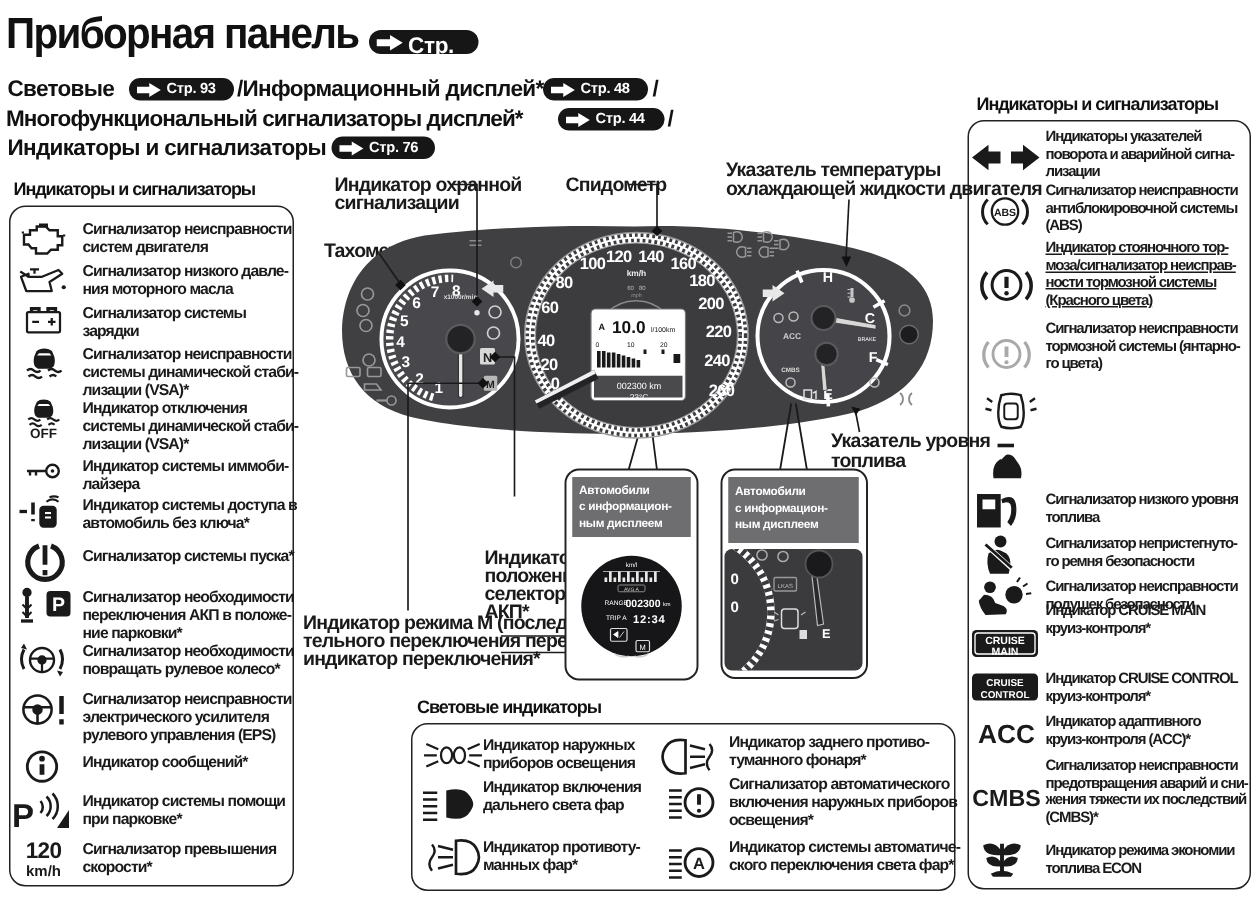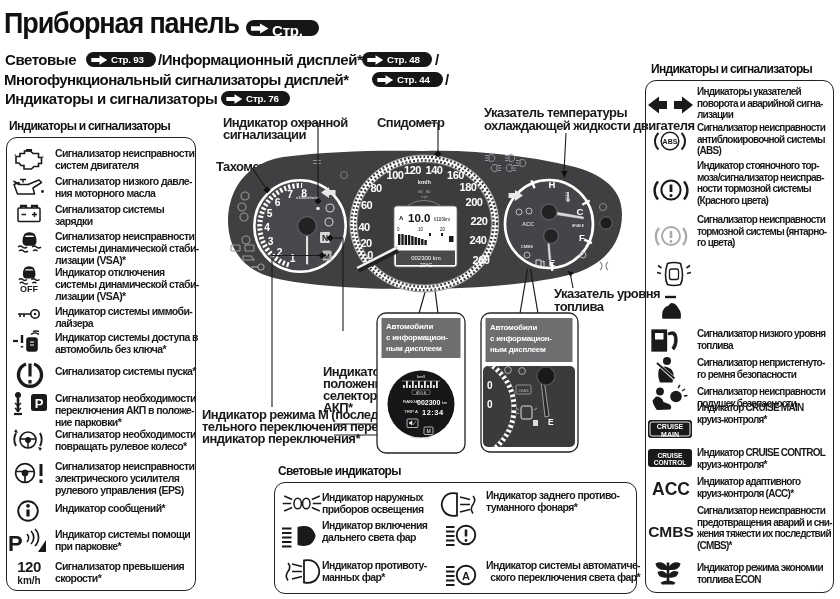--- a/index.html
+++ b/index.html
@@ -79,36 +79,37 @@
 <div class="t" style="left:55px;top:365px;">Сигнализатор системы пуска*</div>
 <div class="t" style="left:55px;top:392px;">Сигнализатор необходимости<br>переключения АКП в положе-<br>ние парковки*</div>
 <div class="t" style="left:55px;top:428px;">Сигнализатор необходимости<br>повращать рулевое колесо*</div>
 <div class="t" style="left:55px;top:460px;">Сигнализатор неисправности<br>электрического усилителя<br>рулевого управления (EPS)</div>
 <div class="t" style="left:55px;top:502px;">Индикатор сообщений*</div>
 <div class="t" style="left:55px;top:528px;">Индикатор системы помощи<br>при парковке*</div>
 <div class="t" style="left:55px;top:560px;">Сигнализатор превышения<br>скорости*</div>
 
 <div class="t t2" style="left:697px;top:86px;">Индикаторы указателей<br>поворота и аварийной сигна-<br>лизации</div>
 <div class="t t2" style="left:697px;top:122px;">Сигнализатор неисправности<br>антиблокировочной системы<br>(ABS)</div>
-<div class="t t2" style="left:697px;top:160px;">Индикатор стояночного тор-<br>моза/сигнализатор неисправ-<br>ности тормозной системы<br>(Красного цвета)</div>
+<div class="t t2" style="left:697px;top:160px;text-decoration:underline;">Индикатор стояночного тор-<br>моза/сигнализатор неисправ-<br>ности тормозной системы<br>(Красного цвета)</div>
 <div class="t t2" style="left:697px;top:214px;">Сигнализатор неисправности<br>тормозной системы (янтарно-<br>го цвета)</div>
 <div class="t t2" style="left:697px;top:328px;">Сигнализатор низкого уровня<br>топлива</div>
 <div class="t t2" style="left:697px;top:357px;">Сигнализатор непристегнуто-<br>го ремня безопасности</div>
 <div class="t t2" style="left:697px;top:386px;">Сигнализатор неисправности<br>подушек безопасности</div>
 <div class="t t2" style="left:697px;top:402px;">Индикатор CRUISE MAIN<br>круиз-контроля*</div>
 <div class="t t2" style="left:697px;top:447px;">Индикатор CRUISE CONTROL<br>круиз-контроля*</div>
 <div class="t t2" style="left:697px;top:476px;">Индикатор адаптивного<br>круиз-контроля (ACC)*</div>
 <div class="t t2" style="left:697px;top:505px;">Сигнализатор неисправности<br>предотвращения аварий и сни-<br>жения тяжести их последствий<br>(CMBS)*</div>
 <div class="t t2" style="left:697px;top:562px;">Индикатор режима экономии<br>топлива ECON</div>
 
 <div class="t" style="left:322px;top:491px;">Индикатор наружных<br>приборов освещения</div>
 <div class="t" style="left:322px;top:519px;">Индикатор включения<br>дальнего света фар</div>
 <div class="t" style="left:322px;top:559px;">Индикатор противоту-<br>манных фар*</div>
 <div class="t" style="left:486px;top:489px;">Индикатор заднего противо-<br>туманного фонаря*</div>
-<div class="t" style="left:486px;top:559px;text-align:right;">Индикатор системы автоматиче-<br>ского переключения света фар*</div>
+<div class="t" style="left:486px;top:517px;">Сигнализатор автоматического<br>включения наружных приборов<br>освещения*</div>
+<div class="t" style="left:486px;top:559px;">Индикатор системы автоматиче-<br>ского переключения света фар*</div>
 
 <div class="c" style="left:223px;top:117px;">Индикатор охранной<br>сигнализации</div>
 <div class="c" style="left:216px;top:161px;">Тахометр</div>
 <div class="c" style="left:377px;top:117px;">Спидометр</div>
 <div class="c" style="left:484px;top:107px;line-height:12.6px;">Указатель температуры<br>охлаждающей жидкости двигателя</div>
 <div class="c" style="left:554px;top:288px;line-height:12.6px;">Указатель уровня<br>топлива</div>
 <div class="c" style="left:323px;top:350px;margin-top:16px;">Индикатор<br>положения<br>селектора<br>АКП*</div>
 <div class="c" style="left:202px;top:409px;">Индикатор режима М (последова-<br>тельного переключения передач)/<br>индикатор переключения*</div>
 
 <svg width="840" height="599" viewBox="0 0 840 599" style="position:absolute;left:0;top:0;pointer-events:none;">

